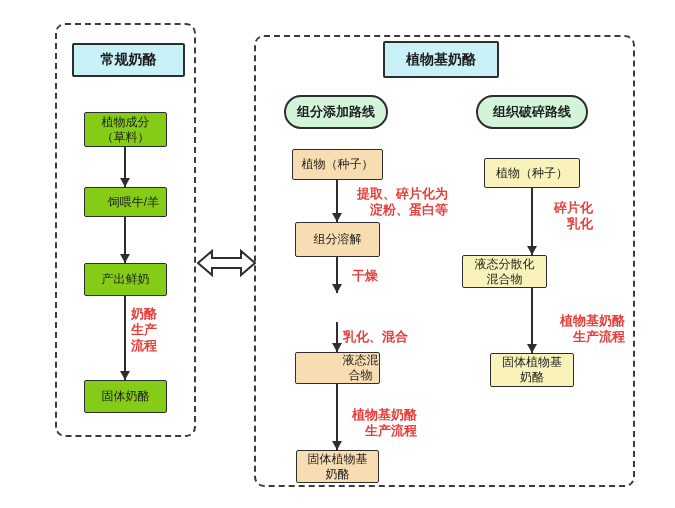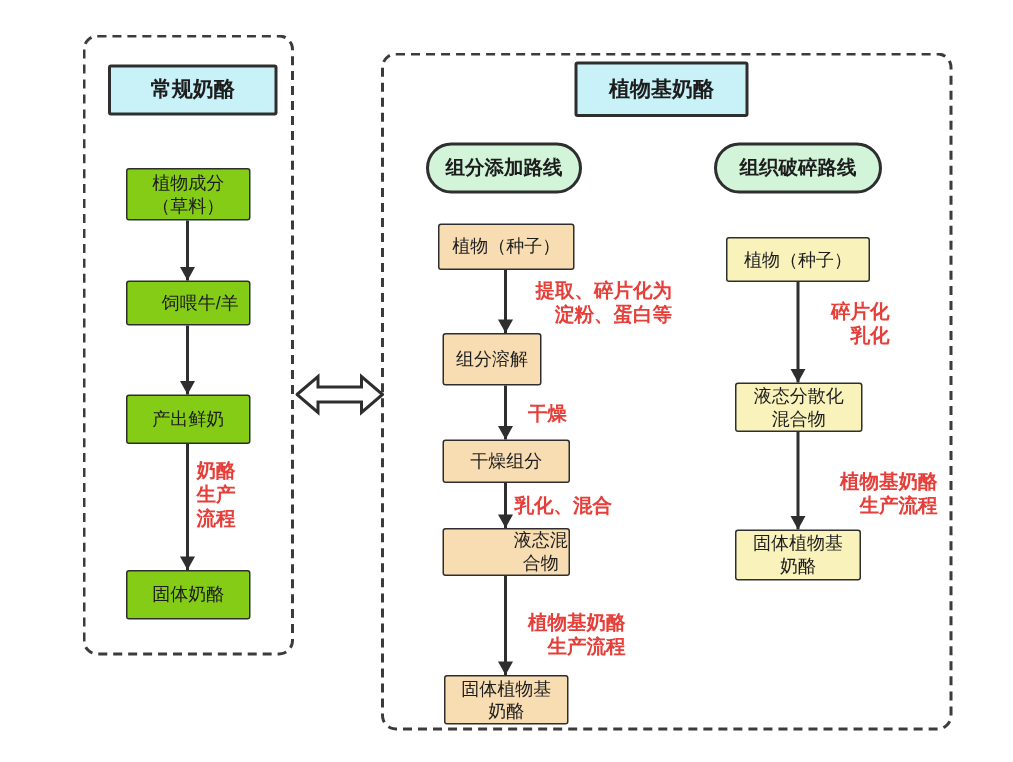--- a/index.html
+++ b/index.html
@@ -55,42 +55,41 @@
   <div class="box title" style="left:383px; top:41px; width:116px; height:37px;">植物基奶酪</div>
 
   <div class="box pill" style="left:284px; top:95px; width:104px; height:34px;">组分添加路线</div>
   <div class="box pill" style="left:476px; top:95px; width:112px; height:34px;">组织破碎路线</div>
 
   <div class="box orange" style="left:292px; top:149px; width:91px; height:31px;">植物（种子）</div>
   <div class="arr" style="left:336px; top:180px; height:42px;"></div>
   <div class="red c" style="left:344px; top:186px; width:104px;">提取、碎片化为
 淀粉、蛋白等</div>
 
-  <div class="box orange" style="left:295px; top:222px; width:66px; height:35px;">组分溶解</div>
+  <div class="box orange" style="left:295px; top:222px; width:85px; height:35px;">组分溶解</div>
   <div class="arr" style="left:336px; top:257px; height:36px;"></div>
   <div class="red" style="left:352px; top:268px; width:30px;">干燥</div>
 
-  <div class="box orange" style="left:295px; top:293px; width:85px; height:29px;">干燥组分</div>
   <div class="arr" style="left:336px; top:322px; height:30px;"></div>
   <div class="red" style="left:343px; top:329px; width:75px;">乳化、混合</div>
 
   <div class="box orange" style="left:295px; top:352px; width:85px; height:32px;padding-left:46px;">液态混合物</div>
   <div class="arr" style="left:336px; top:384px; height:66px;"></div>
   <div class="red c" style="left:341px; top:407px; width:76px;">植物基奶酪
 生产流程</div>
 
   <div class="box orange" style="left:296px; top:450px; width:83px; height:33px;">固体植物基
 奶酪</div>
 
   <div class="box yellow" style="left:484px; top:158px; width:96px; height:30px;">植物（种子）</div>
   <div class="arr" style="left:531px; top:188px; height:67px;"></div>
   <div class="red c" style="left:541px; top:200px; width:52px;">碎片化
 乳化</div>
 
-  <div class="box yellow" style="left:490px; top:255px; width:85px; height:33px;">液态分散化
+  <div class="box yellow" style="left:462px; top:255px; width:85px; height:33px;">液态分散化
 混合物</div>
   <div class="arr" style="left:531px; top:288px; height:65px;"></div>
   <div class="red c" style="left:551px; top:313px; width:74px;">植物基奶酪
 生产流程</div>
 
   <div class="box yellow" style="left:490px; top:353px; width:84px; height:34px;">固体植物基
 奶酪</div>
 
 </div>
 

